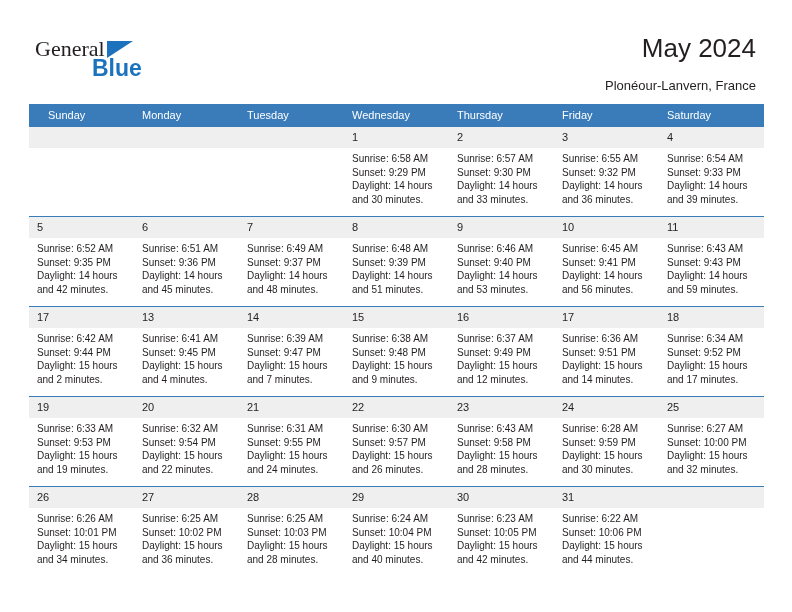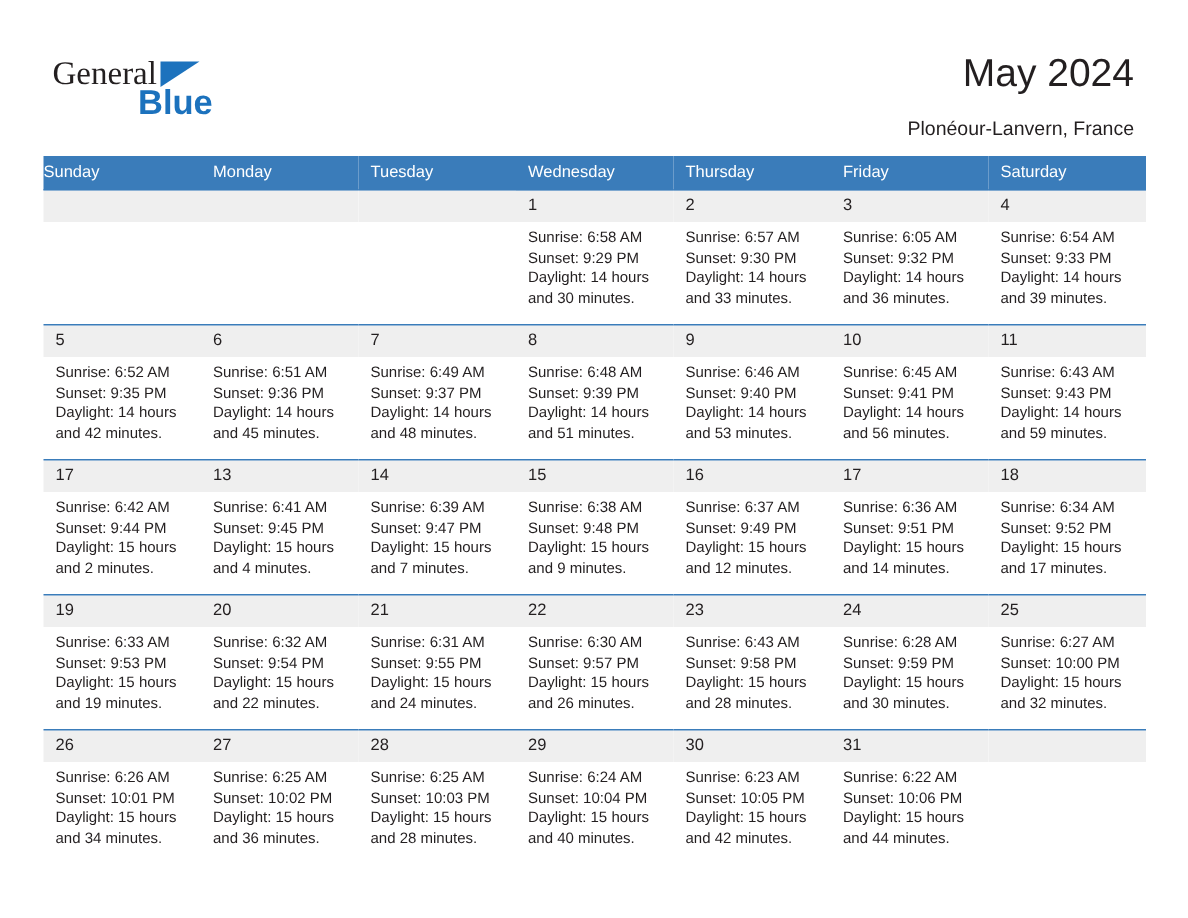--- a/index.html
+++ b/index.html
@@ -135,21 +135,21 @@
   }
   .info {
     padding: 4px 6px 0 8px;
     font-size: 10px;
     line-height: 13.5px;
     color: #231f20;
   }
   .info div {
     white-space: nowrap;
   }
-  .hdrrow th:first-child { padding-left: 0; }
+  .hdrrow th:first-child { padding-left: 19px; }
 </style>
 </head>
 <body>
 
 <div class="page">
 
   <div class="header">
     <div class="logo">
       <span class="logo-general">General</span>
       <span class="logo-triangle"></span>
@@ -197,21 +197,21 @@
               <div class="info">
                 <div>Sunrise: 6:57 AM</div>
                 <div>Sunset: 9:30 PM</div>
                 <div>Daylight: 14 hours</div>
                 <div>and 33 minutes.</div>
               </div>
             </td>
             <td class="daycell">
               <div class="daynum">3</div>
               <div class="info">
-                <div>Sunrise: 6:05 AM</div>
+                <div>Sunrise: 6:55 AM</div>
                 <div>Sunset: 9:32 PM</div>
                 <div>Daylight: 14 hours</div>
                 <div>and 36 minutes.</div>
               </div>
             </td>
             <td class="daycell">
               <div class="daynum">4</div>
               <div class="info">
                 <div>Sunrise: 6:54 AM</div>
                 <div>Sunset: 9:33 PM</div>

